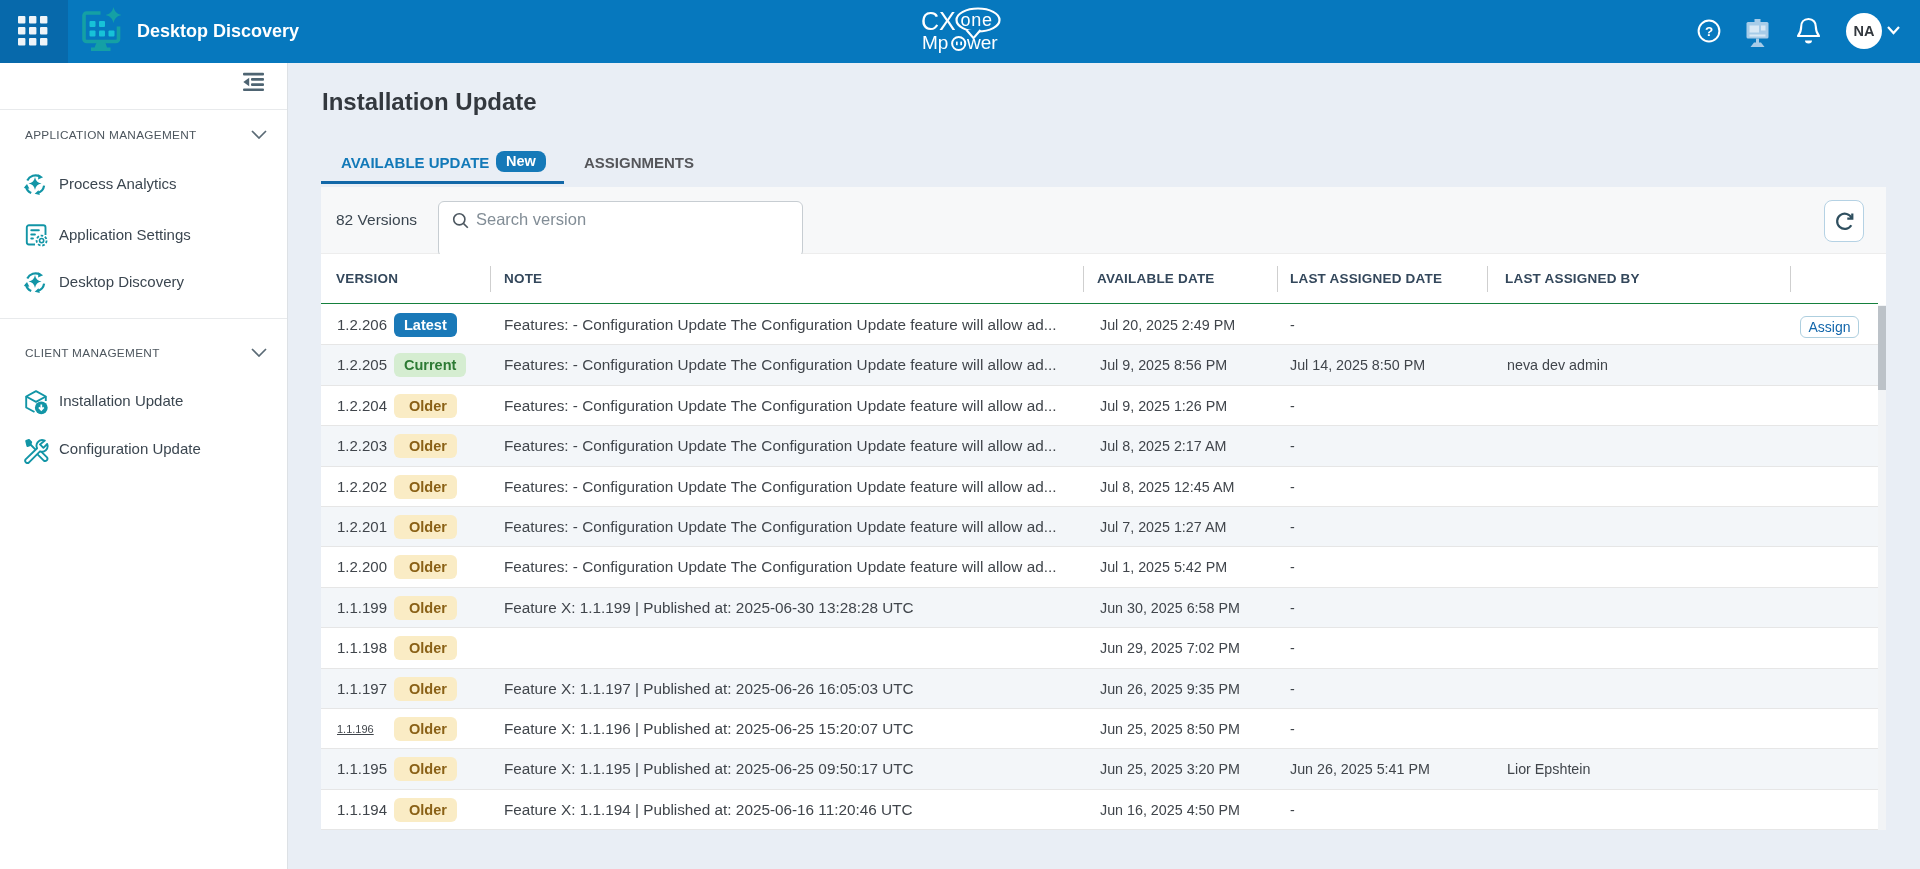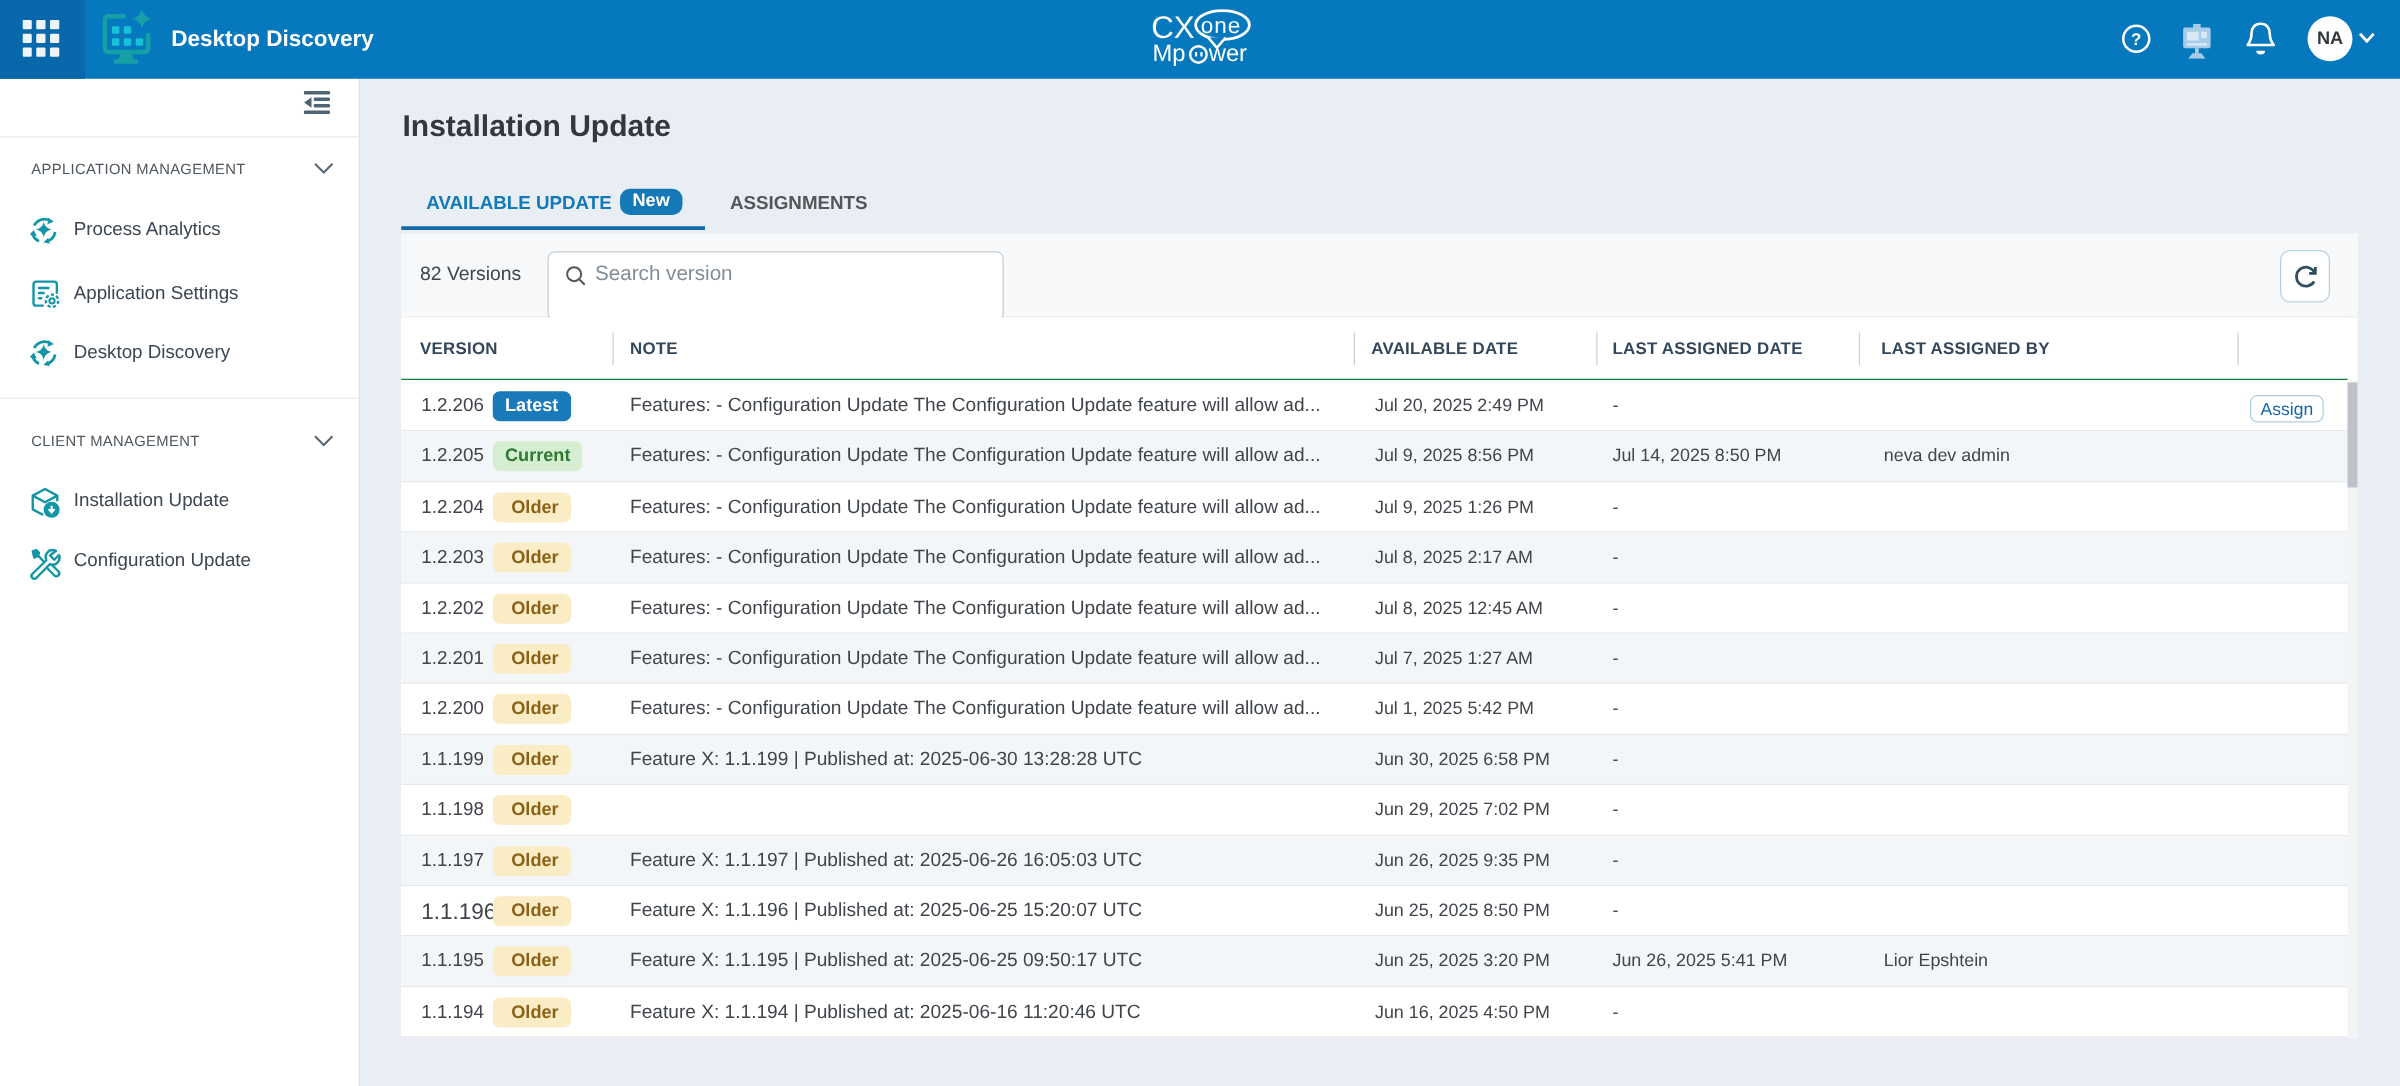--- a/index.html
+++ b/index.html
@@ -282,21 +282,21 @@
         </div>
       <div class="row alt" style="top:363.6px;">
           <div class="cell" style="left:16px;width:60px;font-size:15px;">1.1.197</div>
           <div class="cell" style="left:73px;"><span class="badge b-older">Older</span></div>
           <div class="cell" style="left:183px;width:578px;font-size:15.3px;">Feature X: 1.1.197 | Published at: 2025-06-26 16:05:03 UTC</div>
           <div class="cell" style="left:779px;width:180px;font-size:14.3px;">Jun 26, 2025 9:35 PM</div>
           <div class="cell" style="left:969px;width:195px;font-size:14.3px;">-</div>
           <div class="cell" style="left:1186px;width:280px;font-size:14.3px;"></div>
         </div>
       <div class="row" style="top:404.0px;">
-          <div class="cell" style="left:16px;width:60px;font-size:18px;">1.1.196</div>
+          <div class="cell" style="left:16px;width:60px;font-size:11px;text-decoration:underline;">1.1.196</div>
           <div class="cell" style="left:73px;"><span class="badge b-older">Older</span></div>
           <div class="cell" style="left:183px;width:578px;font-size:15.3px;">Feature X: 1.1.196 | Published at: 2025-06-25 15:20:07 UTC</div>
           <div class="cell" style="left:779px;width:180px;font-size:14.3px;">Jun 25, 2025 8:50 PM</div>
           <div class="cell" style="left:969px;width:195px;font-size:14.3px;">-</div>
           <div class="cell" style="left:1186px;width:280px;font-size:14.3px;"></div>
         </div>
       <div class="row alt" style="top:444.4px;">
           <div class="cell" style="left:16px;width:60px;font-size:15px;">1.1.195</div>
           <div class="cell" style="left:73px;"><span class="badge b-older">Older</span></div>
           <div class="cell" style="left:183px;width:578px;font-size:15.3px;">Feature X: 1.1.195 | Published at: 2025-06-25 09:50:17 UTC</div>

